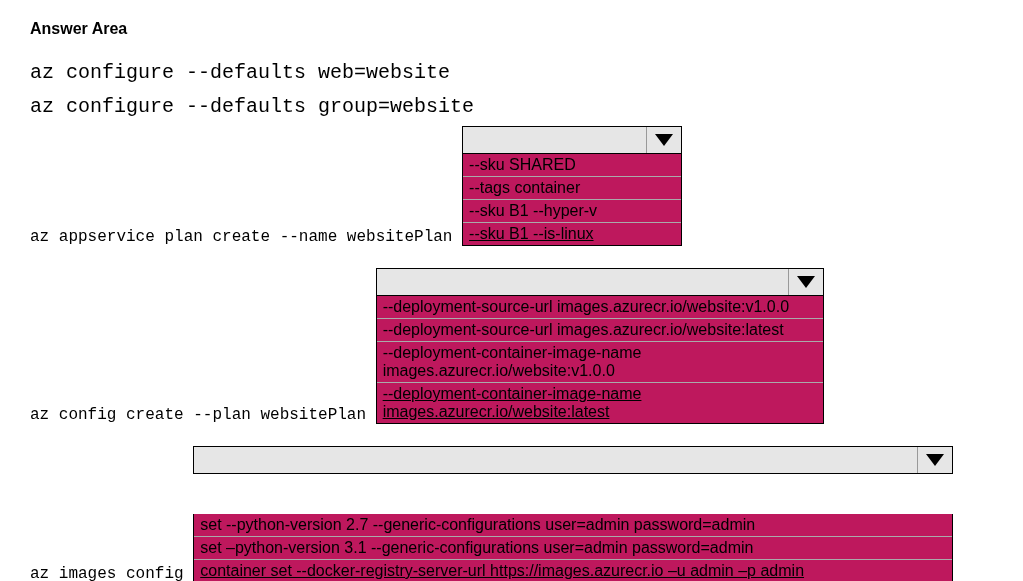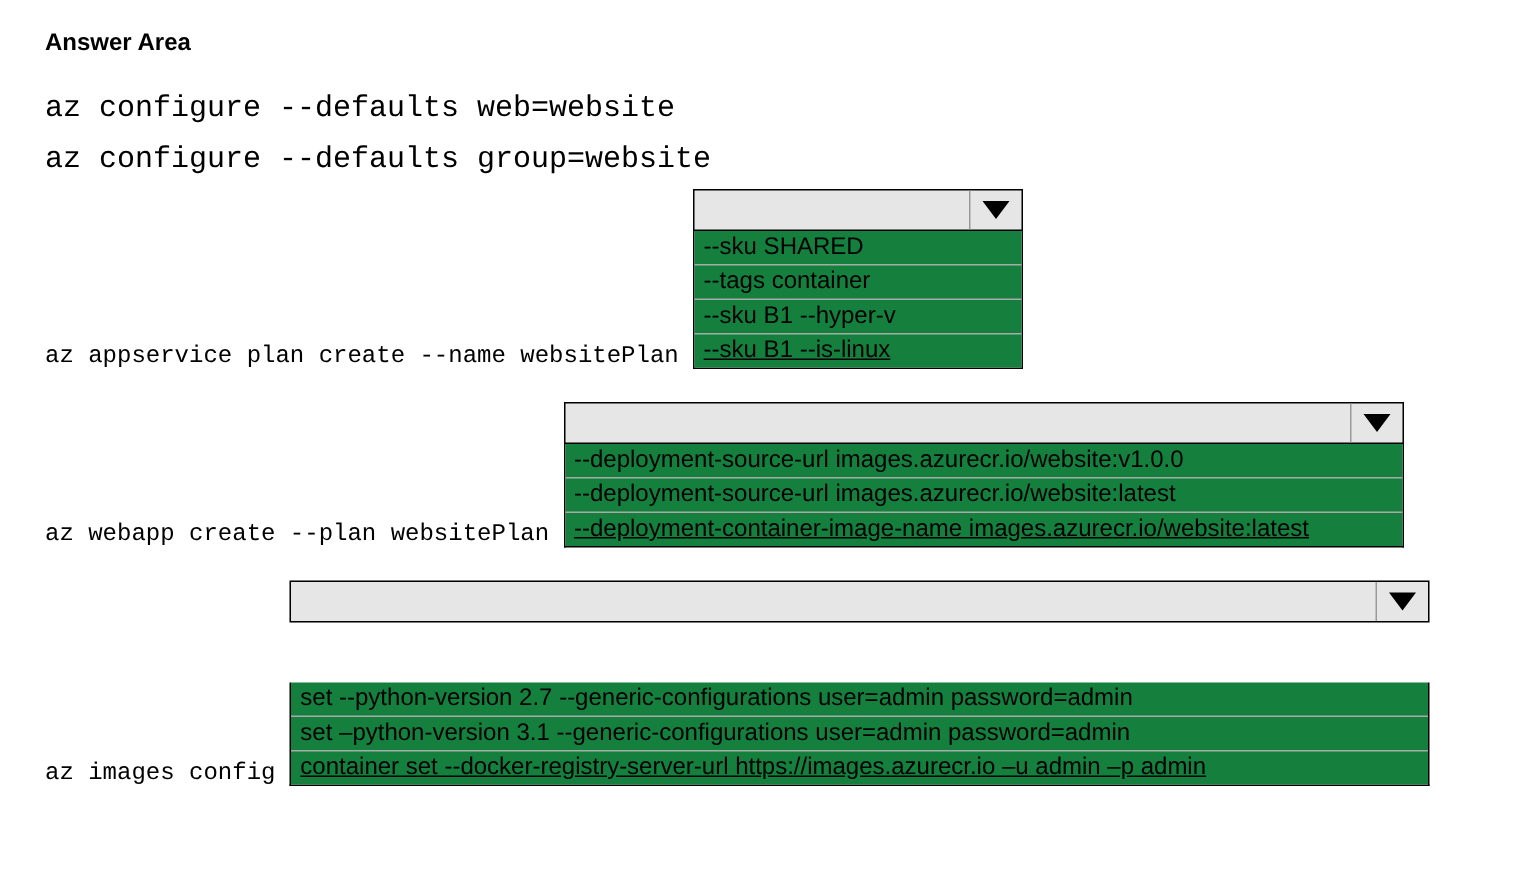--- a/index.html
+++ b/index.html
@@ -63,31 +63,31 @@
     }
     .options-list {
       border: 1px solid #000;
       border-top: none;
     }
     .option-row {
       font-family: Arial, sans-serif;
       font-size: 16px;
       padding: 2px 6px;
       border-bottom: 1px solid #aaa;
-      background: #15803d;
+      background: #be185d;
     }
     .option-row:last-child {
       border-bottom: none;
       text-decoration: underline;
     }
     .section-gap {
       height: 18px;
     }
     .dd1 { width: 220px; }
-    .dd2 { width: 560px; }
+    .dd2 { width: 448px; }
     .dd3 { width: 760px; gap: 40px; }
   </style>
 </head>
 <body>
 
 <div class="title">Answer Area</div>
 
 <div class="code-block">az configure --defaults web=website</div>
 <div class="code-block">az configure --defaults group=website</div>
 
@@ -105,31 +105,32 @@
       <div class="option-row">--tags container</div>
       <div class="option-row">--sku B1 --hyper-v</div>
       <div class="option-row">--sku B1 --is-linux</div>
     </div>
   </div>
 </div>
 
 <div class="section-gap"></div>
 
 <div class="row">
-  <div class="row-label">az webapp create --plan websitePlan </div>
+  <div class="row-label">az config create --plan websitePlan </div>
   <div class="dropdown-wrap dd2">
     <div class="dropdown-head">
       <div class="fill"></div>
       <div class="dropdown-arrow-cell">
         <div class="arrow-down"></div>
       </div>
     </div>
     <div class="options-list">
       <div class="option-row">--deployment-source-url images.azurecr.io/website:v1.0.0</div>
       <div class="option-row">--deployment-source-url images.azurecr.io/website:latest</div>
+      <div class="option-row">--deployment-container-image-name images.azurecr.io/website:v1.0.0</div>
       <div class="option-row">--deployment-container-image-name images.azurecr.io/website:latest</div>
     </div>
   </div>
 </div>
 
 <div class="section-gap"></div>
 
 <div class="row">
   <div class="row-label">az images config </div>
   <div class="dropdown-wrap dd3">

